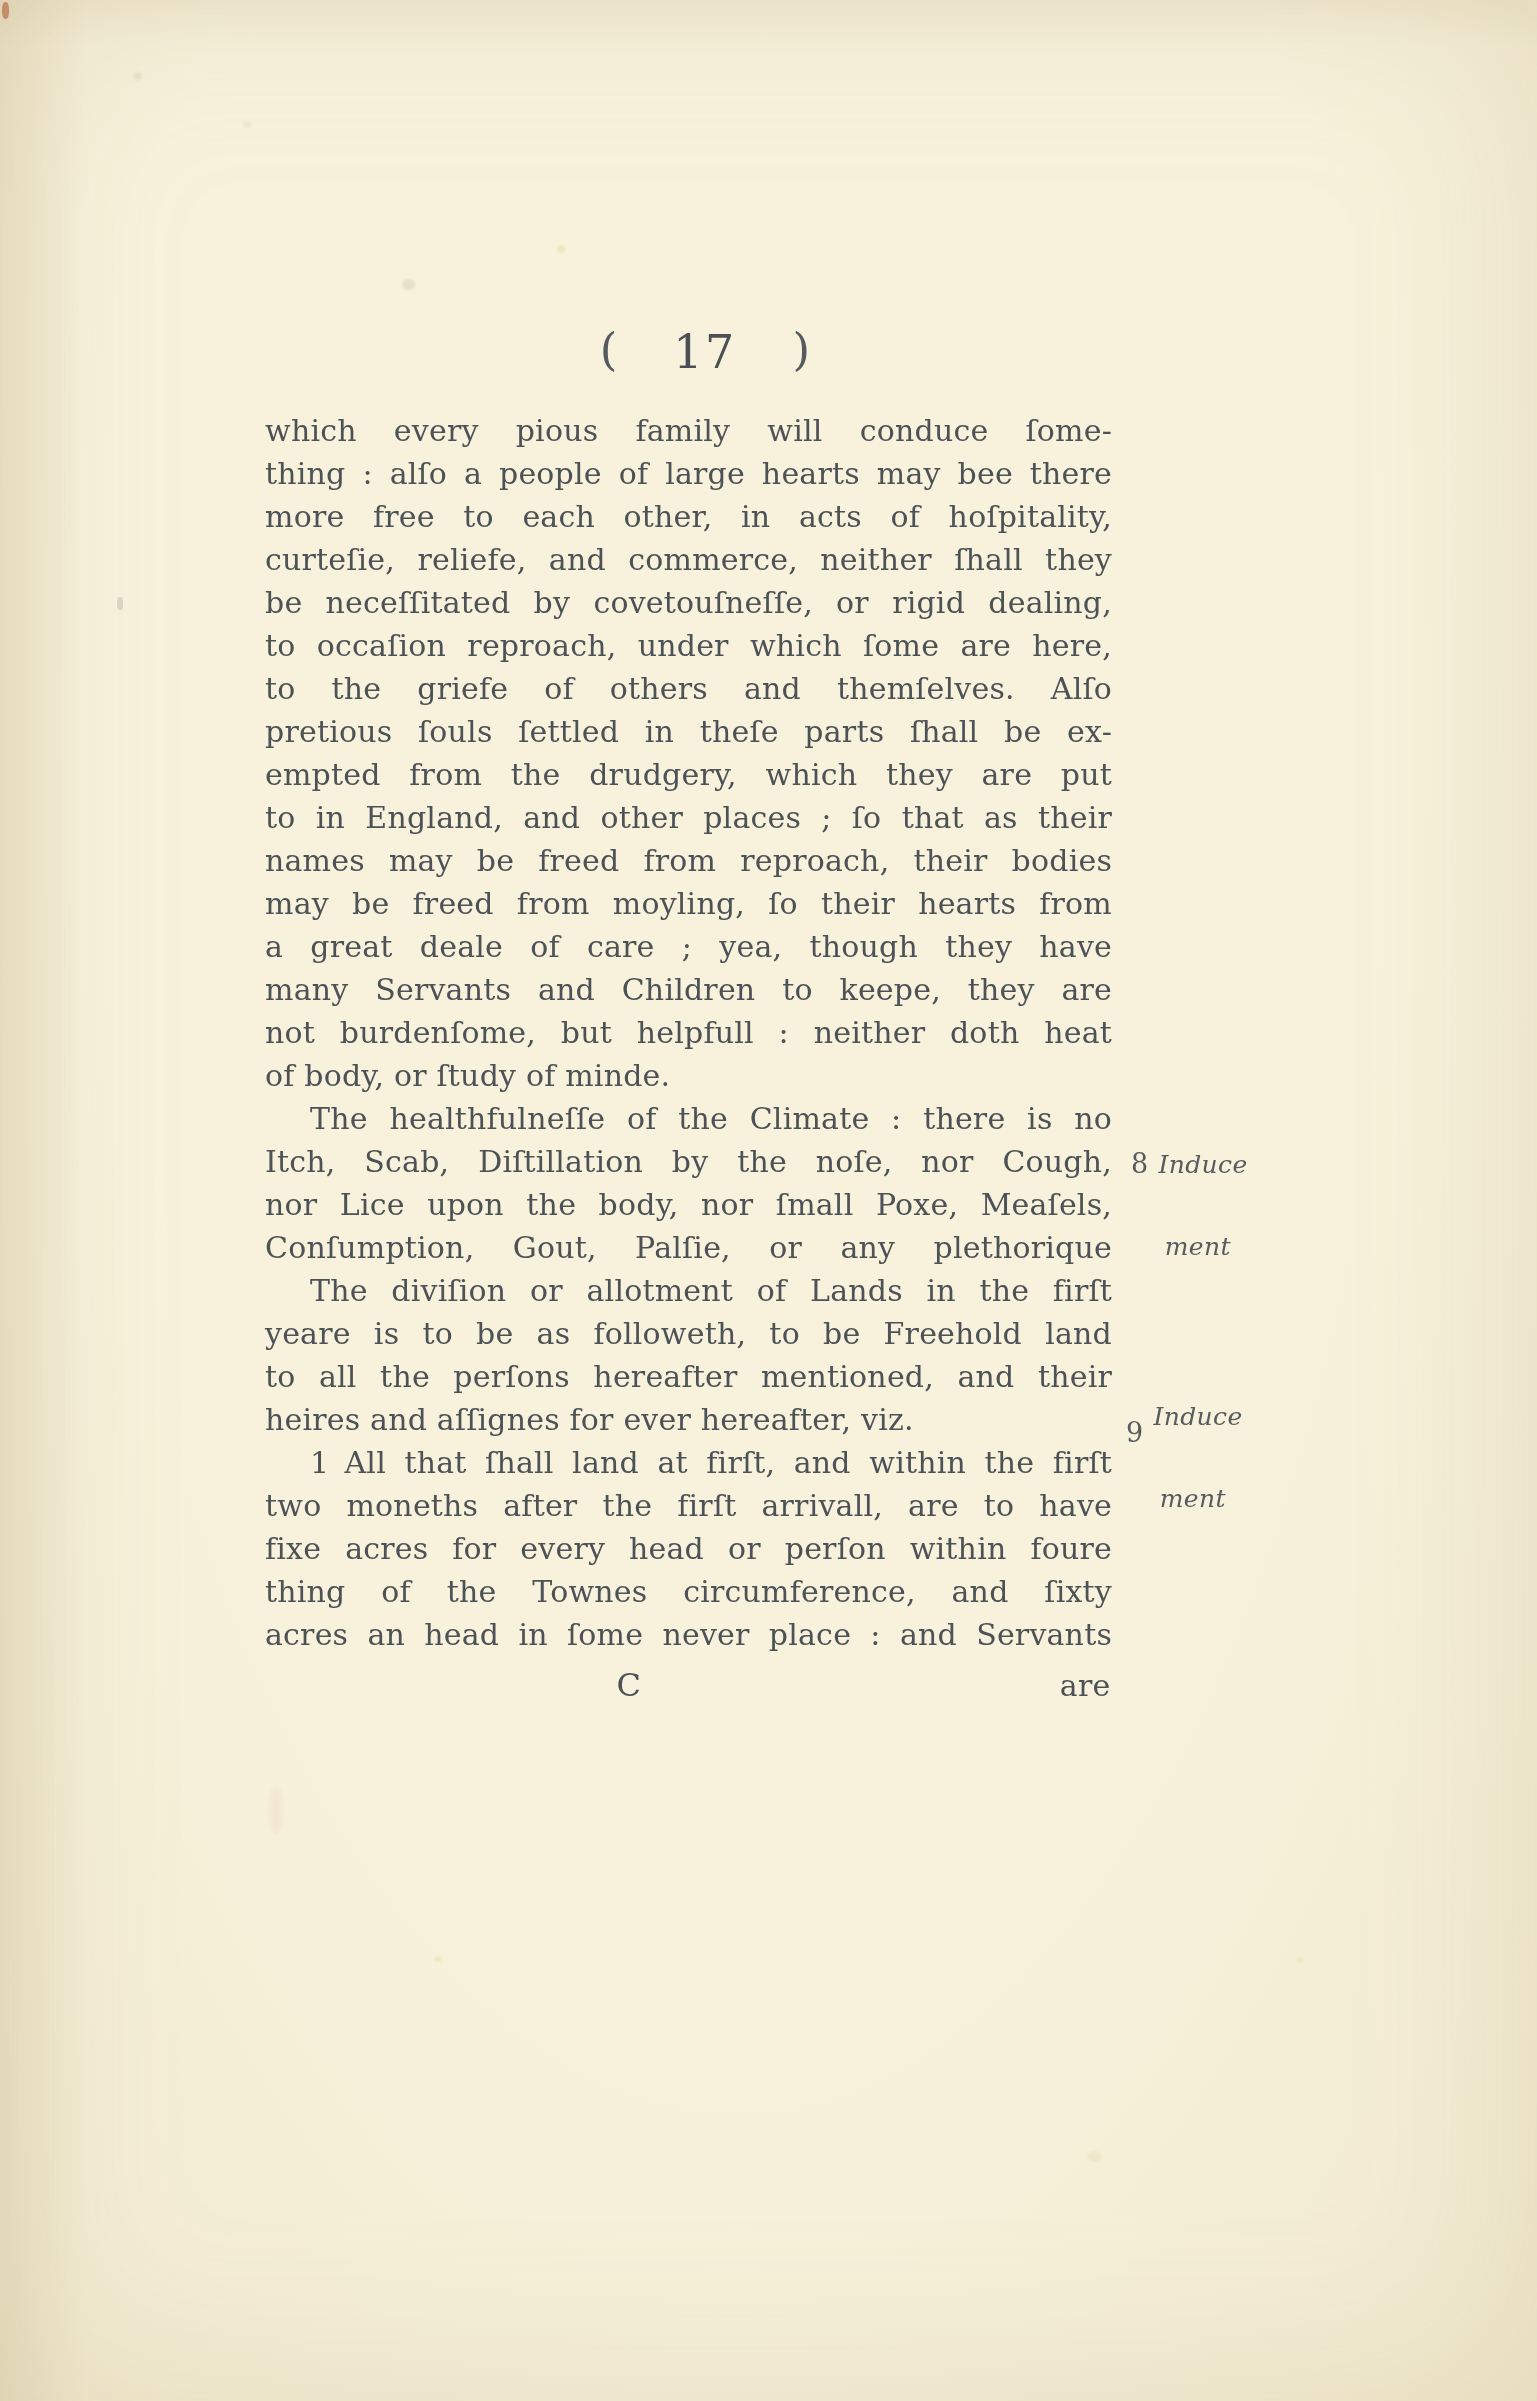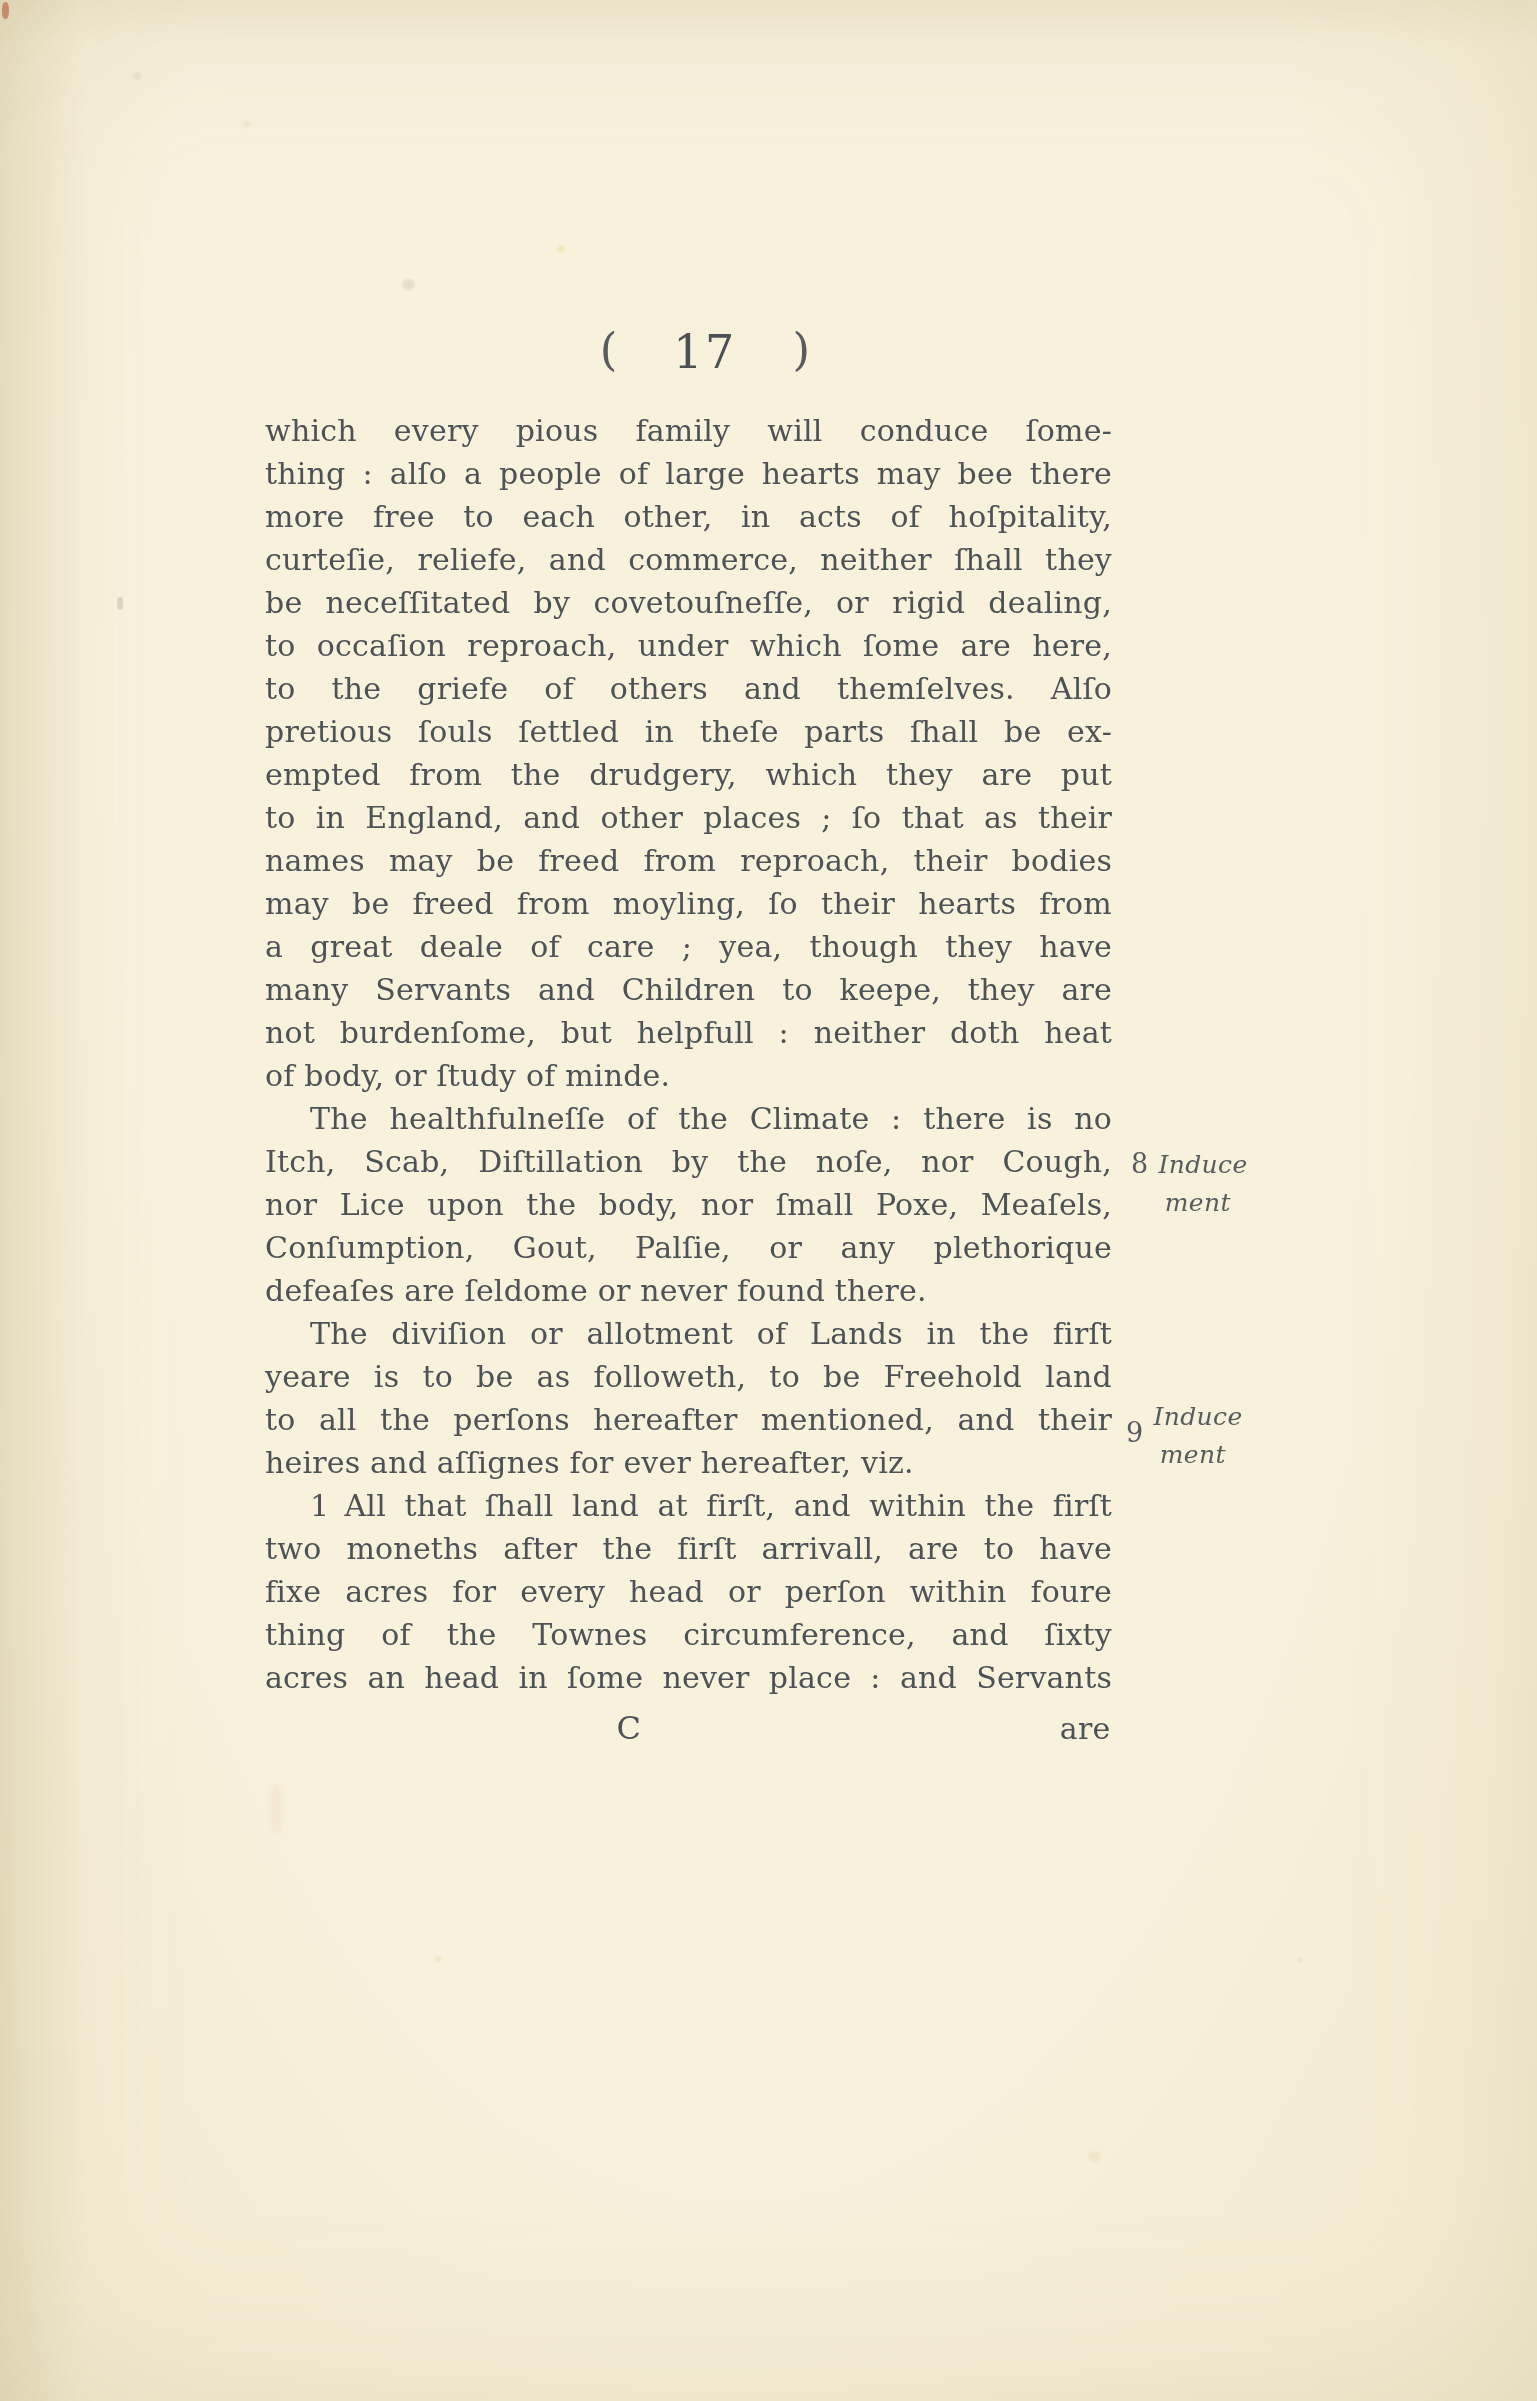--- a/index.html
+++ b/index.html
@@ -33,21 +33,21 @@
   .line.pend{text-align-last:left;}
   .line.ind{text-indent:45px;}
   
   .sigrow{position:relative;height:43px;margin-top:7.8px;}
   .sigmark{position:absolute;left:41.5%;font-size:32px;}
   .catchword{position:absolute;right:1.6px;font-size:30px;margin-left:20px;}
   
   .mnote{position:absolute;display:flex;column-gap:10.2px;color:var(--note_ink,#575c5f);}
   .mnote .num{font-size:27px;line-height:36px;font-style:normal;}
   .mnote .words{font-style:italic;font-size:25px;line-height:38px;letter-spacing:0.4px;}
-  .mnote .w2{display:block;margin-left:6.3px;}
+  .mnote .w2{display:block;margin-left:6.3px;margin-top:44px;}
   .mnote8{left:1131px;top:1146px;}
   .mnote9{left:1126px;top:1398px;}
   .mnote9 .num{margin-top:17px;}
   
   .stain{position:absolute;pointer-events:none;border-radius:50%;}
   .st1{left:1.6px;top:1.6px;width:7.8px;height:17px;background:#b0522e;opacity:.55;border-radius:40%;}
   .st2{left:402px;top:279px;width:12.5px;height:11px;background:#8a8a6a;opacity:.16;filter:blur(0.8px);}
   .st3{left:557px;top:245px;width:7.8px;height:7.8px;background:#d8c24a;opacity:.22;filter:blur(0.8px);}
   .st4{left:133px;top:72px;width:9.4px;height:7.8px;background:#9aa06a;opacity:.14;filter:blur(0.8px);}
   .st5{left:117px;top:597px;width:6.3px;height:12.5px;background:#77786f;opacity:.22;border-radius:40%;}
@@ -82,21 +82,20 @@
   <div class="line">names may be freed from reproach, their bodies</div>
   <div class="line">may be freed from moyling, ſo their hearts from</div>
   <div class="line">a great deale of care ; yea, though they have</div>
   <div class="line">many Servants and Children to keepe, they are</div>
   <div class="line">not burdenſome, but helpfull : neither doth heat</div>
   <div class="line pend">of body, or ſtudy of minde.</div>
   <div class="line ind">The healthfulneſſe of the Climate : there is no</div>
   <div class="line">Itch, Scab, Diſtillation by the noſe, nor Cough,</div>
   <div class="line">nor Lice upon the body, nor ſmall Poxe, Meaſels,</div>
   <div class="line">Conſumption, Gout, Palſie, or any plethorique</div>
-  <div class="line pend">defeaſes are ſeldome or never found there.</div>
   <div class="line ind">The diviſion or allotment of Lands in the firſt</div>
   <div class="line">yeare is to be as followeth, to be Freehold land</div>
   <div class="line">to all the perſons hereafter mentioned, and their</div>
   <div class="line pend">heires and aſſignes for ever hereafter, viz.</div>
   <div class="line ind">1 All that ſhall land at firſt, and within the firſt</div>
   <div class="line">two moneths after the firſt arrivall, are to have</div>
   <div class="line">fixe acres for every head or perſon within foure</div>
   <div class="line">thing of the Townes circumference, and ſixty</div>
   <div class="line">acres an head in ſome never place : and Servants</div>
   <div class="sigrow">

